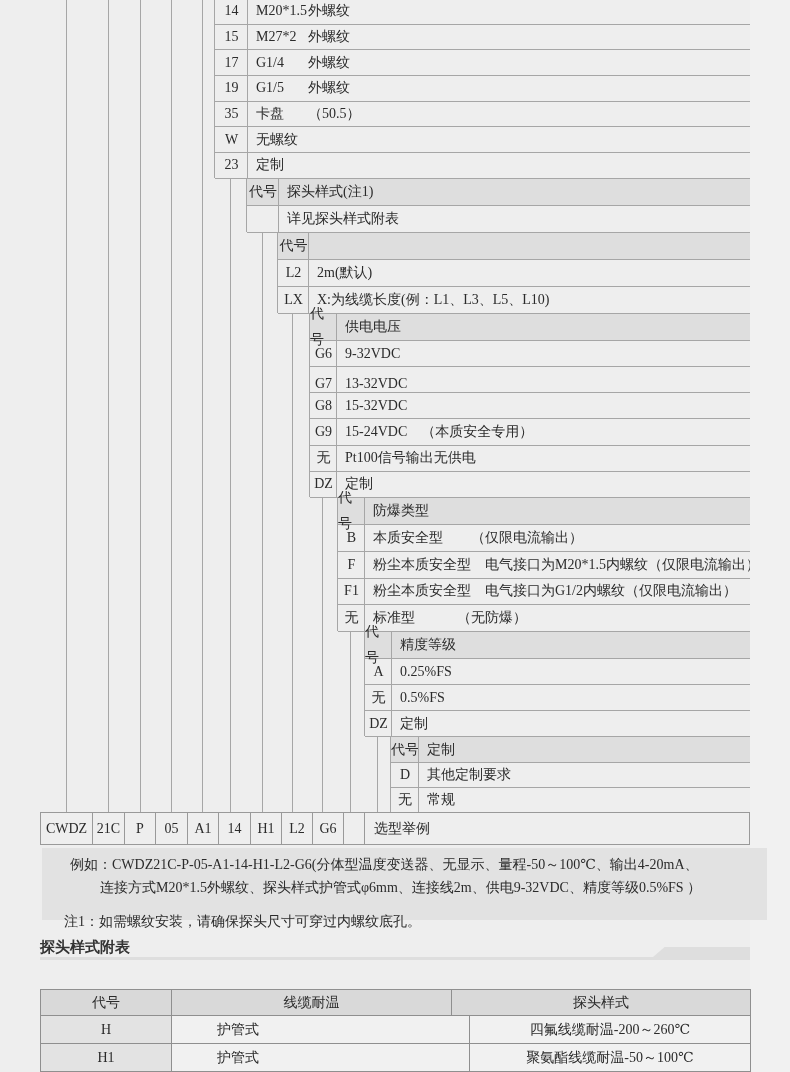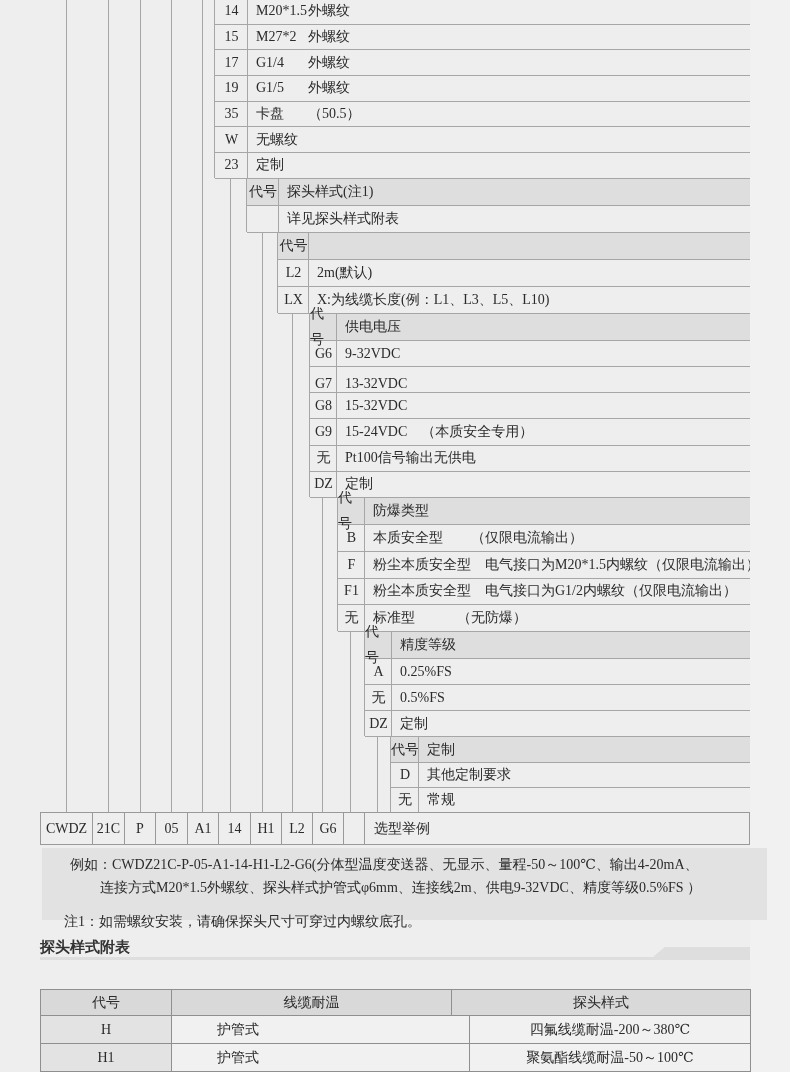--- a/index.html
+++ b/index.html
@@ -250,21 +250,21 @@
   <div class="appendix-ramp" style="left:653px;top:947px;width:97px;height:10px;"></div>
   <div class="appendix" id="appendix" style="left:40px;top:989px;width:711px;height:83px;">
       <div class="arow ahead" style="height: 26px;">
         <div class="acell" style="width: 131px;">代号</div>
         <div class="acell" style="width: 280px;">线缆耐温</div>
         <div class="acell" style="width: 298px;">探头样式</div>
       </div>
       <div class="arow adata" style="height: 28px;">
         <div class="acell c0" style="width: 131px;">H</div>
         <div class="acell c1" style="width: 298px;">护管式</div>
-        <div class="acell c2" style="width: 280px;">四氟线缆耐温-200～380℃</div>
+        <div class="acell c2" style="width: 280px;">四氟线缆耐温-200～260℃</div>
       </div>
       <div class="arow adata" style="height: 28px;">
         <div class="acell c0" style="width: 131px;">H1</div>
         <div class="acell c1" style="width: 298px;">护管式</div>
         <div class="acell c2" style="width: 280px;">聚氨酯线缆耐温-50～100℃</div>
       </div>
     </div>
 </div>
 
 </body></html>

